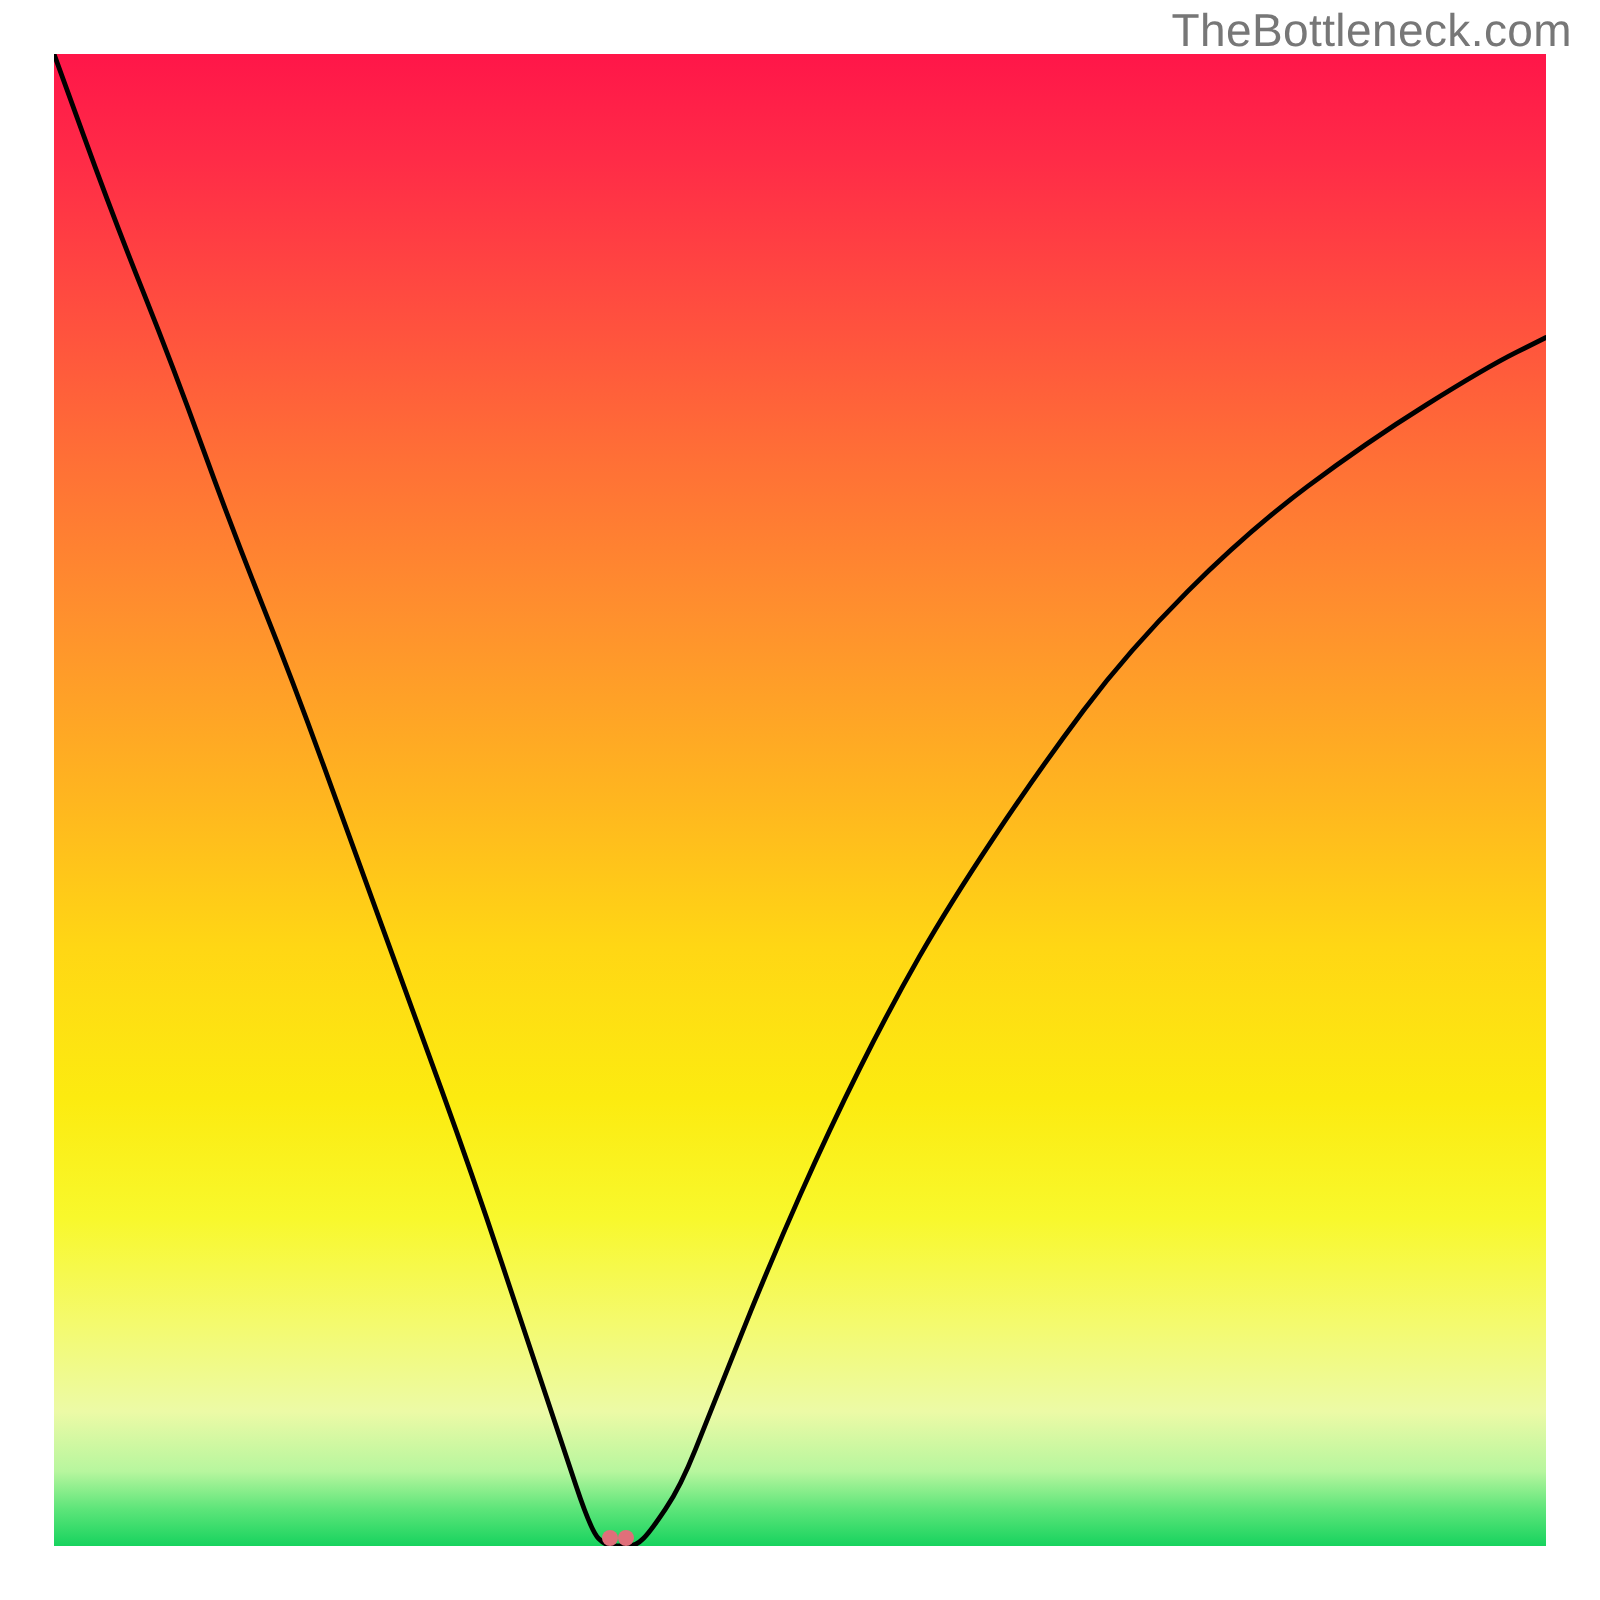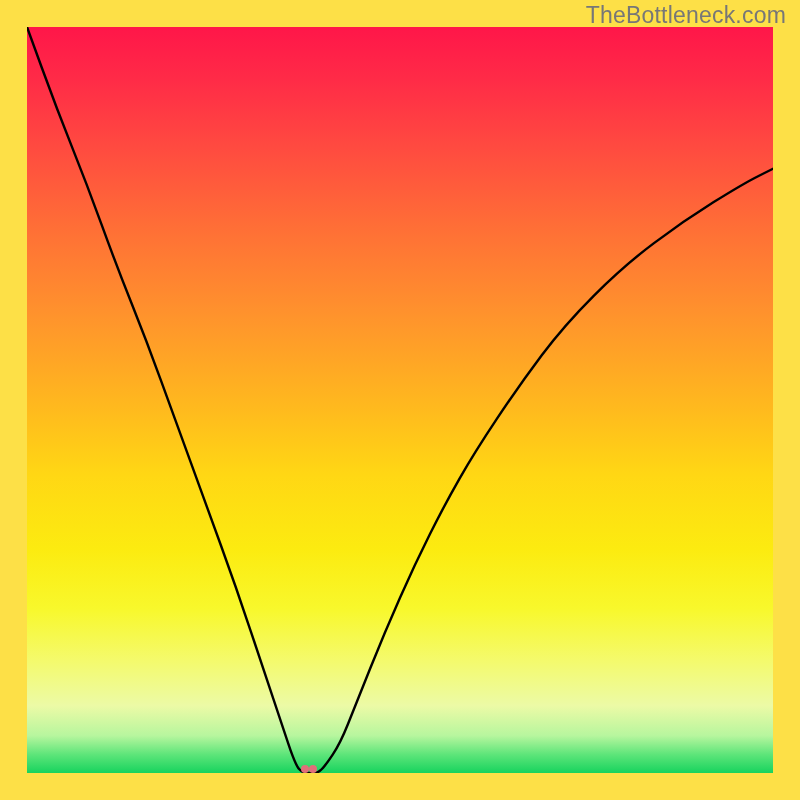--- a/index.html
+++ b/index.html
@@ -7,21 +7,21 @@
     padding: 0;
     width: 800px;
     height: 800px;
     background: #000;
     overflow: hidden;
   }
   .frame {
     position: relative;
     width: 800px;
     height: 800px;
-    background: #fde047;
+    background: #ffffff;
   }
   .watermark {
     position: absolute;
     top: 2px;
     right: 14px;
     color: #777;
     font-family: Arial, Helvetica, sans-serif;
     font-size: 23px;
     font-weight: 400;
     letter-spacing: 0.2px;

